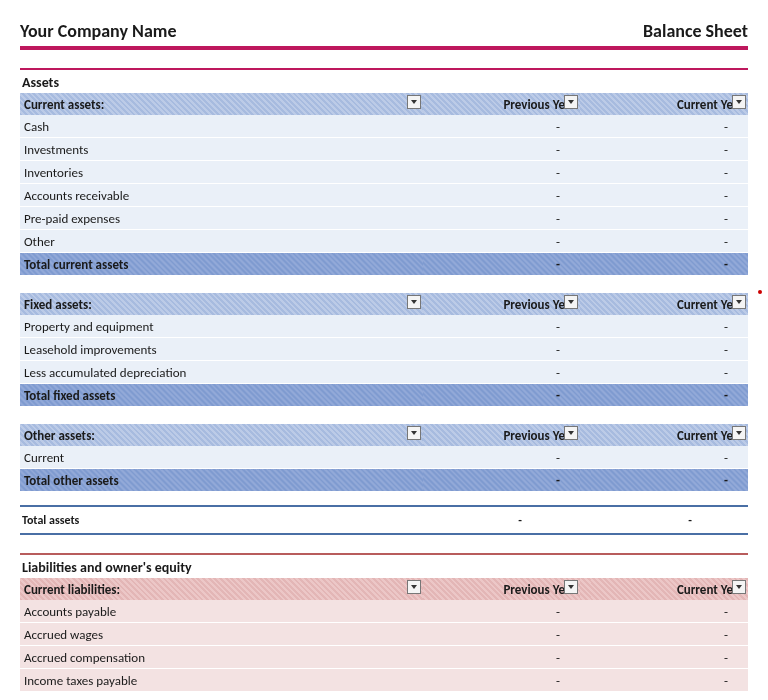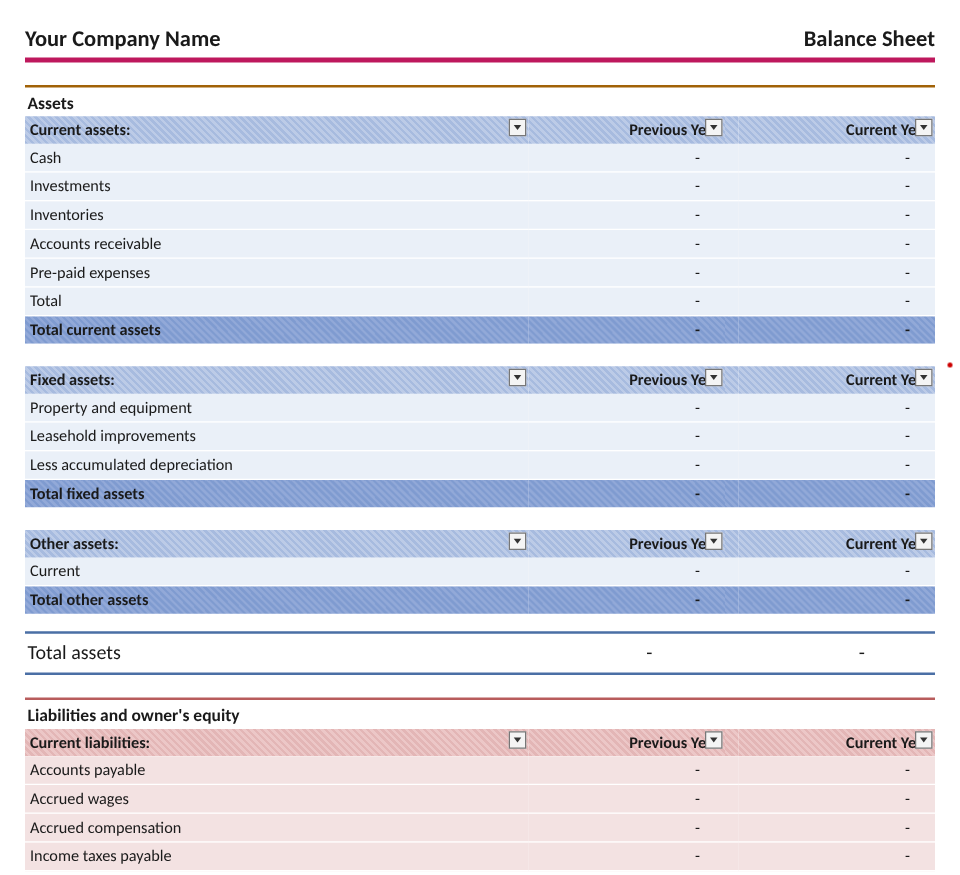--- a/index.html
+++ b/index.html
@@ -16,21 +16,21 @@
     justify-content: space-between;
     align-items: baseline;
     border-bottom: 4px solid #be185d;
     padding-bottom: 4px;
     margin-bottom: 18px;
   }
   .header-row span { font-size: 18px; font-weight: bold; }
   .section-title {
     font-size: 14px;
     font-weight: bold;
-    border-top: 2px solid #a16207;
+    border-top: 2px solid #be185d;
     padding: 4px 2px 2px;
   }
   .section-title.red { border-top-color: #b85c5c; }
   table { width: 100%; border-collapse: collapse; table-layout: fixed; }
   col.c-label { width: 360px; }
   col.c-num   { width: 140px; }
   col.c-gap   { width: 10px; }
   td { font-size: 13px; padding: 2px 4px; height: 18px; vertical-align: middle; }
   td.num { text-align: right; padding-right: 20px; }
   tr.hdr td {
@@ -54,21 +54,21 @@
     width: 14px; height: 14px;
     background: #f4f4f4; border: 1px solid #777;
     box-sizing: border-box;
   }
   .dd::after {
     content:""; position:absolute; left:3px; top:4px;
     border-left:3px solid transparent; border-right:3px solid transparent;
     border-top:4px solid #333;
   }
   .grand {
-    display:flex; font-size:16px; font-weight:normal;
+    display:flex; font-size:12px; font-weight:bold;
     border-top:2px solid #4a6fa5; border-bottom:2px solid #4a6fa5;
     padding:6px 2px; margin:14px 0 18px;
   }
   .grand .lbl{width:360px;}
   .grand .n{width:140px;text-align:right;padding-right:20px;}
   .grand .g{width:10px;}
   .dot{position:fixed;left:758px;top:290px;width:4px;height:4px;background:#c00;border-radius:50%;}
 </style>
 </head>
 <body>
@@ -117,21 +117,21 @@
     <td></td>
     <td class="num">-</td>
   </tr>
       <tr class="line ">
     <td>Pre-paid expenses</td>
     <td class="num">-</td>
     <td></td>
     <td class="num">-</td>
   </tr>
       <tr class="line ">
-    <td>Total</td>
+    <td>Other</td>
     <td class="num">-</td>
     <td></td>
     <td class="num">-</td>
   </tr>
       <tr class="tot">
     <td>Total current assets</td>
     <td class="num">-</td>
     <td></td>
     <td class="num">-</td>
   </tr>

